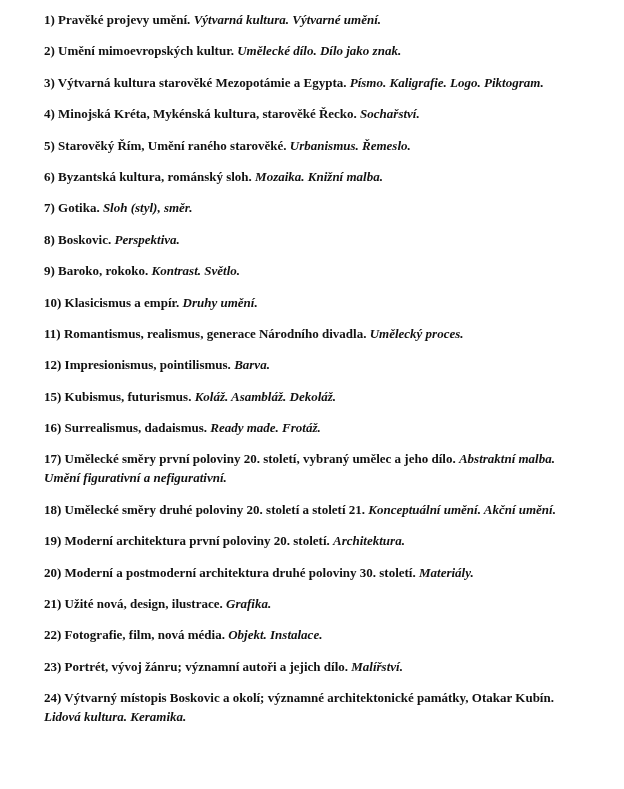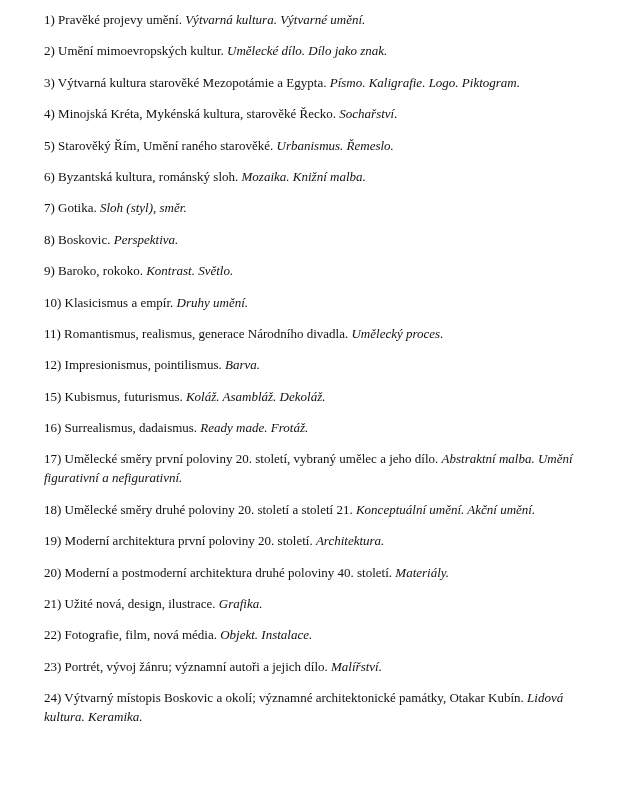--- a/index.html
+++ b/index.html
@@ -2,21 +2,21 @@
 <html><head>
 <meta charset="utf-8">
 <style>
   html, body { margin: 0; padding: 0; background: #ffffff; }
   body { width: 624px; height: 789px; overflow: hidden; position: relative; }
   .doc {
     position: absolute; left: 44px; top: 10px; width: 540px;
     font-family: "Liberation Serif", "DejaVu Serif", serif;
     font-size: 13px; line-height: 19px; color: #111111;
   }
-  .item { margin: 0 0 12.4px 0; }
+  .item { margin: 0 0 12.4px 0; font-weight: bold; }
   .item .it { font-style: italic; }
 </style>
 </head>
 <body>
 
 <div class="doc">
   <p class="item"><span>1)</span> <span>Pravěké projevy umění.</span> <span class="it">Výtvarná kultura. Výtvarné umění.</span></p>
   <p class="item"><span>2)</span> <span>Umění mimoevropských kultur.</span> <span class="it">Umělecké dílo. Dílo jako znak.</span></p>
   <p class="item"><span>3)</span> <span>Výtvarná kultura starověké Mezopotámie a Egypta.</span> <span class="it">Písmo. Kaligrafie. Logo. Piktogram.</span></p>
   <p class="item"><span>4)</span> <span>Minojská Kréta, Mykénská kultura, starověké Řecko.</span> <span class="it">Sochařství.</span></p>
@@ -26,19 +26,19 @@
   <p class="item"><span>8)</span> <span>Boskovic.</span> <span class="it">Perspektiva.</span></p>
   <p class="item"><span>9)</span> <span>Baroko, rokoko.</span> <span class="it">Kontrast. Světlo.</span></p>
   <p class="item"><span>10)</span> <span>Klasicismus a empír.</span> <span class="it">Druhy umění.</span></p>
   <p class="item"><span>11)</span> <span>Romantismus, realismus, generace Národního divadla.</span> <span class="it">Umělecký proces.</span></p>
   <p class="item"><span>12)</span> <span>Impresionismus, pointilismus.</span> <span class="it">Barva.</span></p>
   <p class="item"><span>15)</span> <span>Kubismus, futurismus.</span> <span class="it">Koláž. Asambláž. Dekoláž.</span></p>
   <p class="item"><span>16)</span> <span>Surrealismus, dadaismus.</span> <span class="it">Ready made. Frotáž.</span></p>
   <p class="item"><span>17)</span> <span>Umělecké směry první poloviny 20. století, vybraný umělec a jeho dílo.</span> <span class="it">Abstraktní malba. Umění figurativní a nefigurativní.</span></p>
   <p class="item"><span>18)</span> <span>Umělecké směry druhé poloviny 20. století a století 21.</span> <span class="it">Konceptuální umění. Akční umění.</span></p>
   <p class="item"><span>19)</span> <span>Moderní architektura první poloviny 20. století.</span> <span class="it">Architektura.</span></p>
-  <p class="item"><span>20)</span> <span>Moderní a postmoderní architektura druhé poloviny 40. století.</span> <span class="it">Materiály.</span></p>
+  <p class="item"><span>20)</span> <span>Moderní a postmoderní architektura druhé poloviny 30. století.</span> <span class="it">Materiály.</span></p>
   <p class="item"><span>21)</span> <span>Užité nová, design, ilustrace.</span> <span class="it">Grafika.</span></p>
   <p class="item"><span>22)</span> <span>Fotografie, film, nová média.</span> <span class="it">Objekt. Instalace.</span></p>
   <p class="item"><span>23)</span> <span>Portrét, vývoj žánru; významní autoři a jejich dílo.</span> <span class="it">Malířství.</span></p>
   <p class="item"><span>24)</span> <span>Výtvarný místopis Boskovic a okolí; významné architektonické památky, Otakar Kubín.</span> <span class="it">Lidová kultura. Keramika.</span></p>
 
 </div>
 
 </body></html>

